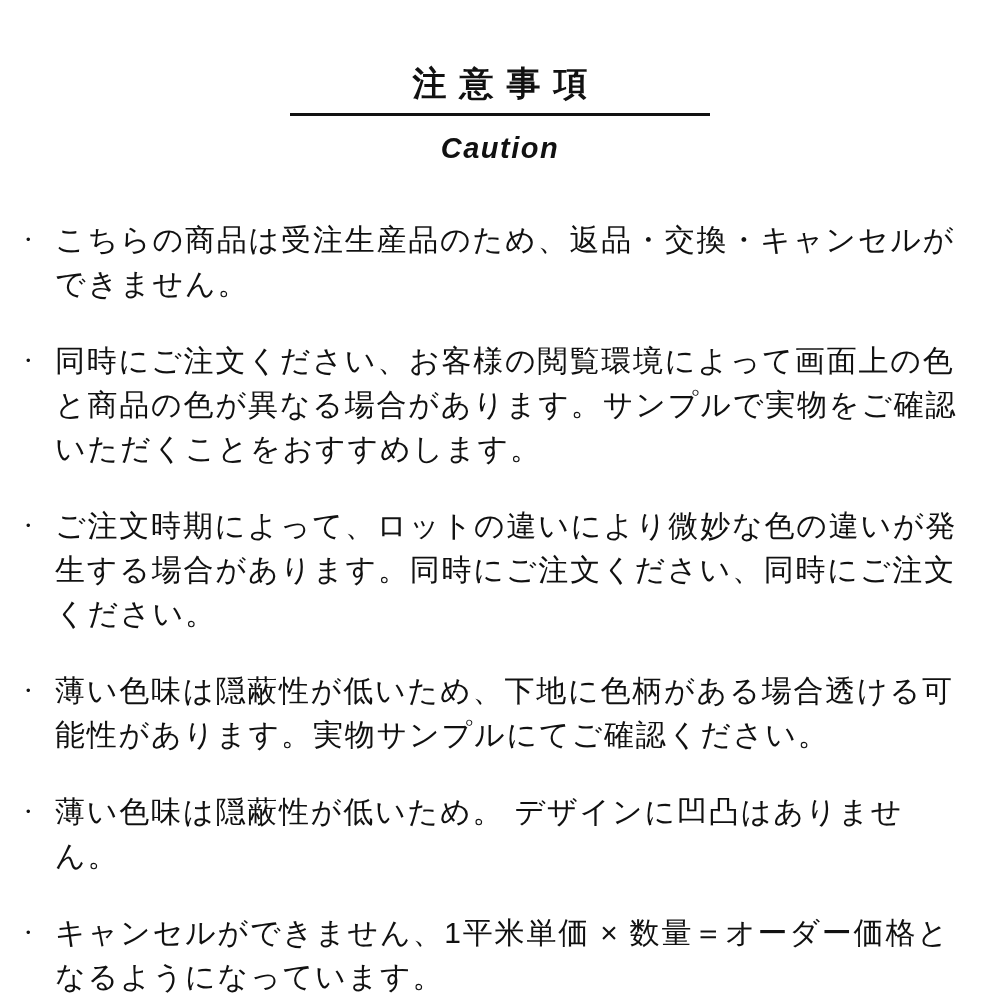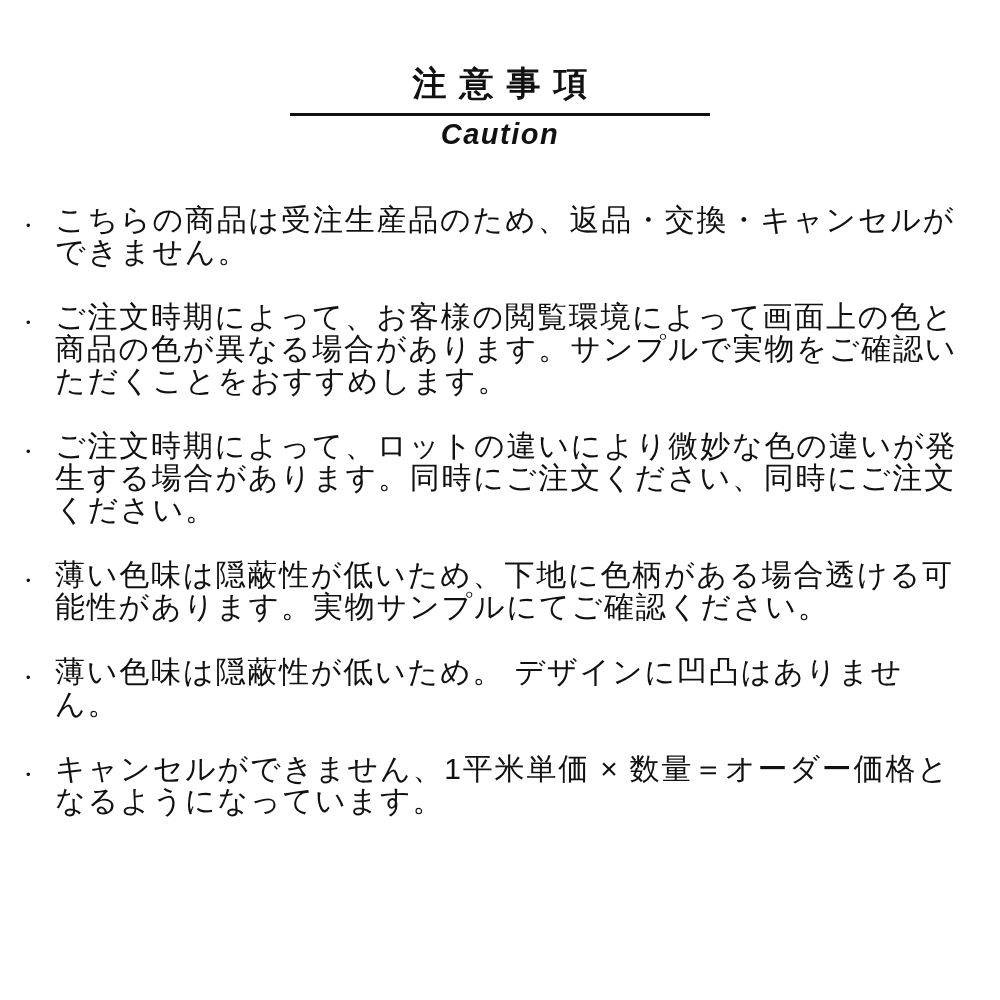--- a/index.html
+++ b/index.html
@@ -35,21 +35,21 @@
   }
 
   .divider {
     width: 420px;
     height: 3px;
     background: #111111;
     margin: 9px auto 0 auto;
   }
 
   .subtitle {
-    margin-top: 0;
+    margin-top: 14px;
     font-size: 29px;
     font-style: italic;
     font-weight: 600;
     letter-spacing: 1.5px;
     color: #111111;
     line-height: 1.3;
   }
 
   
   .caution-list {
@@ -73,21 +73,21 @@
     text-align: center;
     color: #111111;
     margin-right: 12px;
     user-select: none;
   }
 
   .item-text {
     display: block;
     width: 910px;
     font-size: 30px;
-    line-height: 32px;
+    line-height: 44px;
     letter-spacing: 1.8px;
     color: #111111;
     word-break: normal;
     line-break: strict;
   }
 </style>
 </head>
 <body>
 
 <div class="page">
@@ -100,21 +100,21 @@
 
   <ul class="caution-list">
 
     <li class="caution-item">
       <span class="bullet">・</span>
       <span class="item-text">こちらの商品は受注生産品のため、返品・交換・キャンセルができません。</span>
     </li>
 
     <li class="caution-item">
       <span class="bullet">・</span>
-      <span class="item-text">ご注文時期によって、お客様の閲覧環境によって画面上の色と商品の色が異なる場合があります。サンプルで実物をご確認いただくことをおすすめします。</span>
+      <span class="item-text">同時にご注文ください、お客様の閲覧環境によって画面上の色と商品の色が異なる場合があります。サンプルで実物をご確認いただくことをおすすめします。</span>
     </li>
 
     <li class="caution-item">
       <span class="bullet">・</span>
       <span class="item-text">ご注文時期によって、ロットの違いにより微妙な色の違いが発生する場合があります。同時にご注文ください、同時にご注文ください。</span>
     </li>
 
     <li class="caution-item">
       <span class="bullet">・</span>
       <span class="item-text">薄い色味は隠蔽性が低いため、下地に色柄がある場合透ける可能性があります。実物サンプルにてご確認ください。</span>

